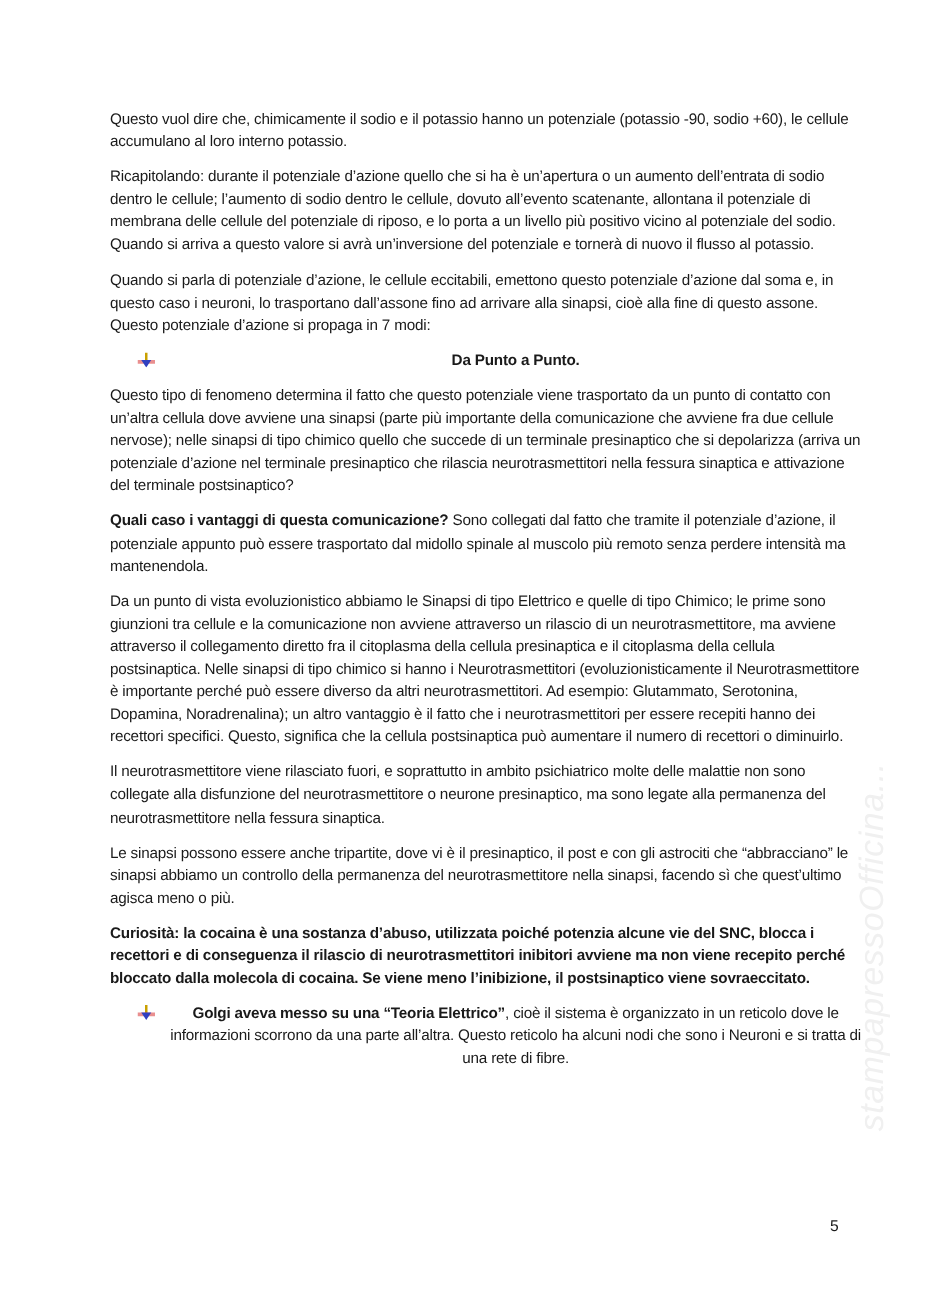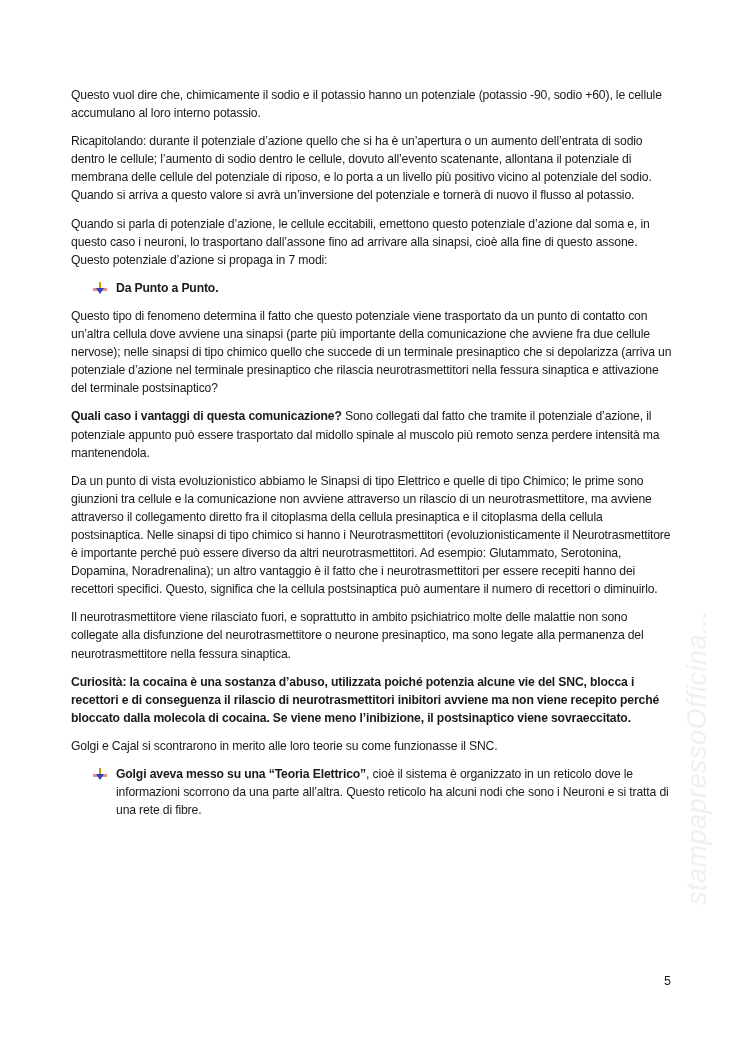--- a/index.html
+++ b/index.html
@@ -1,21 +1,21 @@
 <!DOCTYPE html>
 <html><head>
   <meta charset="utf-8">
   <style>
     html, body { margin: 0; padding: 0; background: #ffffff; }
     body { width: 744px; height: 1052px; position: relative; overflow: hidden;
       font-family: "Liberation Sans", sans-serif; color: #1a1a1a; }
-    .page { position: absolute; left: 71px; top: 86px; width: 604px; }
+    .page { position: absolute; left: 88px; top: 86px; width: 604px; }
     p { margin: 0 0 10px 0; font-size: 12.2px; line-height: 18.1px; letter-spacing: -0.15px; }
     b { font-weight: bold; }
-    ul { list-style: none; margin: 0 0 10px 0; padding: 0 0 0 22px; }
+    ul { list-style: none; margin: 0 0 10px 0; padding: 0 0 0 22px; text-align: center; }
     li { position: relative; padding-left: 23px; font-size: 12.2px; line-height: 18.1px; letter-spacing: -0.15px; }
     .bullet { position: absolute; left: 0; top: 3px; width: 14px; height: 12px; }
     .pagenum { position: absolute; left: 664px; top: 974px; font-size: 12.5px; }
     .watermark { position: absolute; left: 682px; top: 905px; transform-origin: 0 0; transform: rotate(-90deg);
       font-size: 27px; font-style: italic; color: #f0f0f0; white-space: nowrap; letter-spacing: 0.5px; }
   </style>
 </head>
 <body>
 
 <div class="page">
@@ -29,22 +29,22 @@
           <rect x="0" y="6" width="14" height="3" fill="#e06060" opacity="0.7"></rect>
           <polygon points="3,6 11,6 7,12" fill="#3040c0"></polygon>
         </svg>
       <b>Da Punto a Punto.</b>
     </li>
   </ul>
   <p>Questo tipo di fenomeno determina il fatto che questo potenziale viene trasportato da un punto di contatto con un’altra cellula dove avviene una sinapsi (parte più importante della comunicazione che avviene fra due cellule nervose); nelle sinapsi di tipo chimico quello che succede di un terminale presinaptico che si depolarizza (arriva un potenziale d’azione nel terminale presinaptico che rilascia neurotrasmettitori nella fessura sinaptica e attivazione del terminale postsinaptico?</p>
   <p><b>Quali caso i vantaggi di questa comunicazione?</b><span> Sono collegati dal fatto che tramite il potenziale d’azione, il potenziale appunto può essere trasportato dal midollo spinale al muscolo più remoto senza perdere intensità ma mantenendola.</span></p>
   <p>Da un punto di vista evoluzionistico abbiamo le Sinapsi di tipo Elettrico e quelle di tipo Chimico; le prime sono giunzioni tra cellule e la comunicazione non avviene attraverso un rilascio di un neurotrasmettitore, ma avviene attraverso il collegamento diretto fra il citoplasma della cellula presinaptica e il citoplasma della cellula postsinaptica. Nelle sinapsi di tipo chimico si hanno i Neurotrasmettitori (evoluzionisticamente il Neurotrasmettitore è importante perché può essere diverso da altri neurotrasmettitori. Ad esempio: Glutammato, Serotonina, Dopamina, Noradrenalina); un altro vantaggio è il fatto che i neurotrasmettitori per essere recepiti hanno dei recettori specifici. Questo, significa che la cellula postsinaptica può aumentare il numero di recettori o diminuirlo.</p>
   <p>Il neurotrasmettitore viene rilasciato fuori, e soprattutto in ambito psichiatrico molte delle malattie non sono collegate alla disfunzione del neurotrasmettitore o neurone presinaptico, ma sono legate alla permanenza del neurotrasmettitore nella fessura sinaptica.</p>
+  <p>Le sinapsi possono essere anche tripartite, dove vi è il presinaptico, il post e con gli astrociti che “abbracciano” le sinapsi abbiamo un controllo della permanenza del neurotrasmettitore nella sinapsi, facendo sì che quest’ultimo agisca meno o più.</p>
   <p><b>Curiosità: la cocaina è una sostanza d’abuso, utilizzata poiché potenzia alcune vie del SNC, blocca i recettori e di conseguenza il rilascio di neurotrasmettitori inibitori avviene ma non viene recepito perché bloccato dalla molecola di cocaina. Se viene meno l’inibizione, il postsinaptico viene sovraeccitato.</b></p>
-  <p>Golgi e Cajal si scontrarono in merito alle loro teorie su come funzionasse il SNC.</p>
   <ul>
     <li>
       <svg class="bullet" viewBox="0 0 14 12">
           <rect x="6" y="0" width="2" height="8" fill="#c9a000"></rect>
           <rect x="0" y="6" width="14" height="3" fill="#e06060" opacity="0.7"></rect>
           <polygon points="3,6 11,6 7,12" fill="#3040c0"></polygon>
         </svg>
       <b>Golgi aveva messo su una “Teoria Elettrico”</b><span>, cioè il sistema è organizzato in un reticolo dove le informazioni scorrono da una parte all’altra. Questo reticolo ha alcuni nodi che sono i Neuroni e si tratta di una rete di fibre.</span>
     </li>
   </ul>

